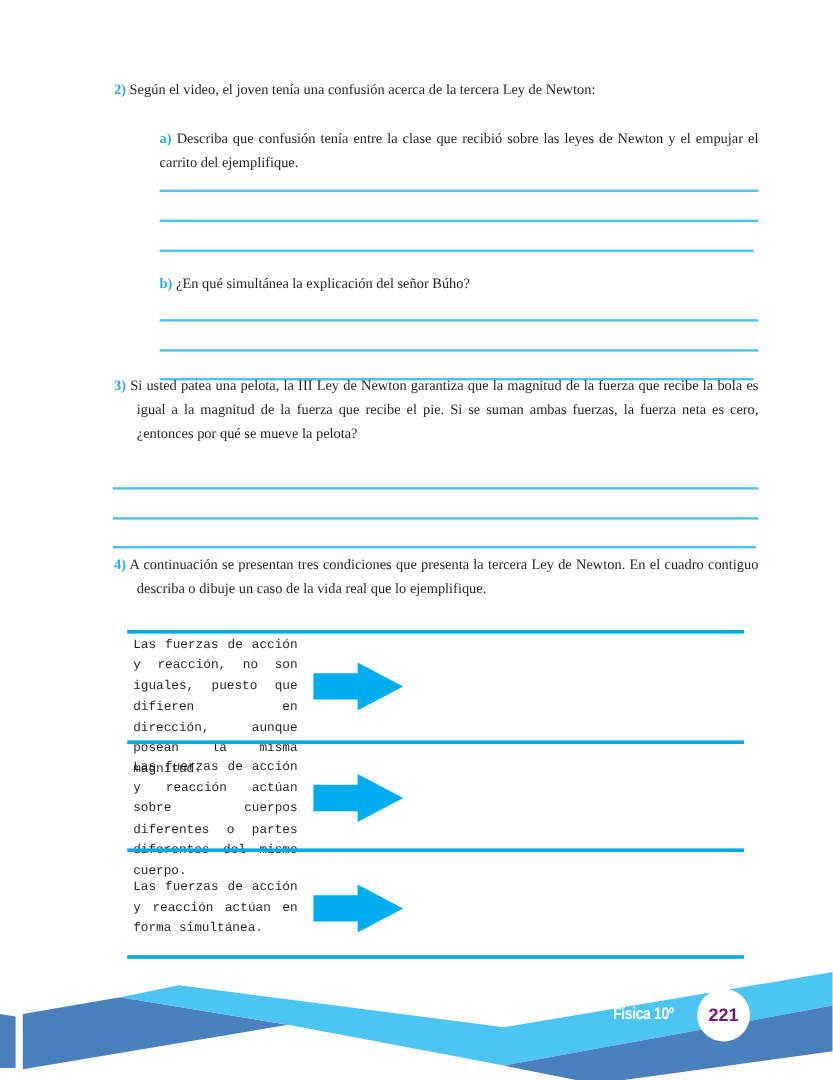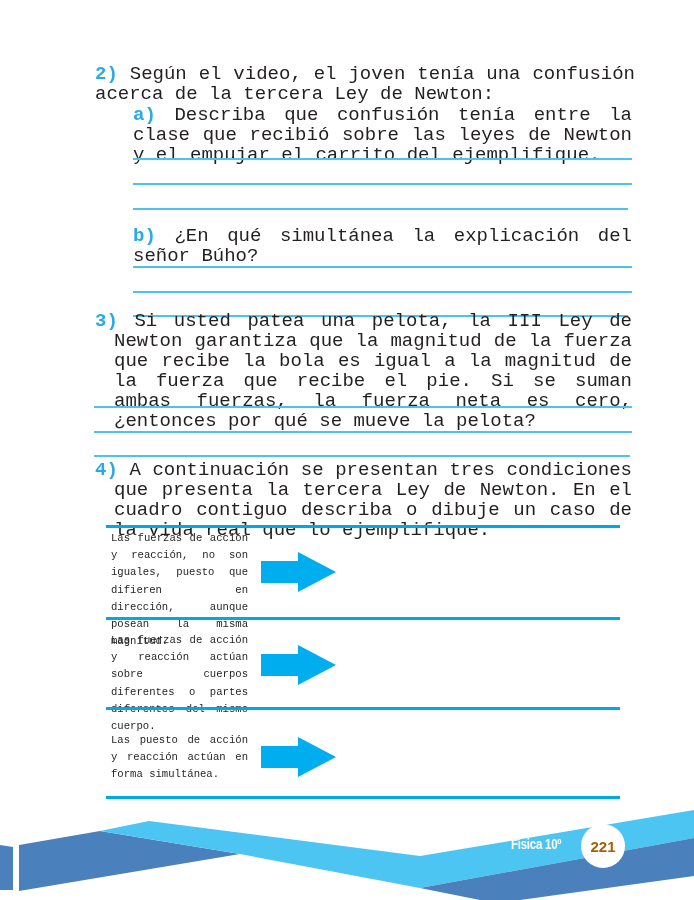--- a/index.html
+++ b/index.html
@@ -4,24 +4,23 @@
 <style>
   html, body { margin: 0; padding: 0; }
   body {
     width: 694px; height: 900px; position: relative; overflow: hidden;
     background: #ffffff;
     font-family: "Liberation Serif", "DejaVu Serif", serif;
     color: #231f20;
   }
   .q {
     position: absolute;
-    font-size: 19px;
+    font-size: 12px;
     line-height: 20px;
     text-align: justify;
-    font-family: Liberation Mono, monospace;
   }
   .num { color: #29abe2; font-weight: bold; }
   .line {
     position: absolute;
     height: 1.5px;
     background: #4dc3ec;
   }
   .sans {
     font-family: Liberation Mono, monospace;
     font-size: 10.6px;
@@ -57,21 +56,21 @@
     left: 581px; top: 824px;
     width: 44px; height: 44px;
     border-radius: 50%;
     background: #ffffff;
     display: flex; align-items: center; justify-content: center;
   }
   .page-num {
     font-family: "Liberation Sans", "DejaVu Sans", sans-serif;
     font-weight: bold;
     font-size: 15px;
-    color: #a16207;
+    color: #701a75;
   }
 </style>
 </head>
 <body>
 
 <div class="q" style="left:95px; top:64px; width:540px;">
   <span class="num">2)</span>
   <span>Según el video, el joven tenía una confusión acerca de la tercera Ley de Newton:</span>
 </div>
 
@@ -118,21 +117,21 @@
 <div class="rule" style="top:617px;"></div>
 
 <div class="sans" style="top:632px;">Las fuerzas de acción y reacción actúan sobre cuerpos diferentes o partes diferentes del mismo cuerpo.</div>
 <svg class="arrow" style="top:645px;" viewBox="0 0 75 40">
   <polygon points="0,9 37,9 37,0 75,20 37,40 37,31 0,31" fill="#00aeef"></polygon>
 </svg>
 <div style="position:absolute; left:345px; top:622px; width:270px; height:82px;"></div>
 
 <div class="rule" style="top:707px;"></div>
 
-<div class="sans" style="top:732px;">Las puesto de acción y reacción actúan en forma simultánea.</div>
+<div class="sans" style="top:732px;">Las fuerzas de acción y reacción actúan en forma simultánea.</div>
 <svg class="arrow" style="top:737px;" viewBox="0 0 75 40">
   <polygon points="0,9 37,9 37,0 75,20 37,40 37,31 0,31" fill="#00aeef"></polygon>
 </svg>
 <div style="position:absolute; left:345px; top:712px; width:270px; height:82px;"></div>
 
 <div class="rule" style="top:796px;"></div>
 
 <svg style="position:absolute; left:0; top:800px;" width="694" height="100" viewBox="0 0 694 100">
 
   <polygon points="0,45 13,47 13,90 0,90" fill="#4a80bb"></polygon>

